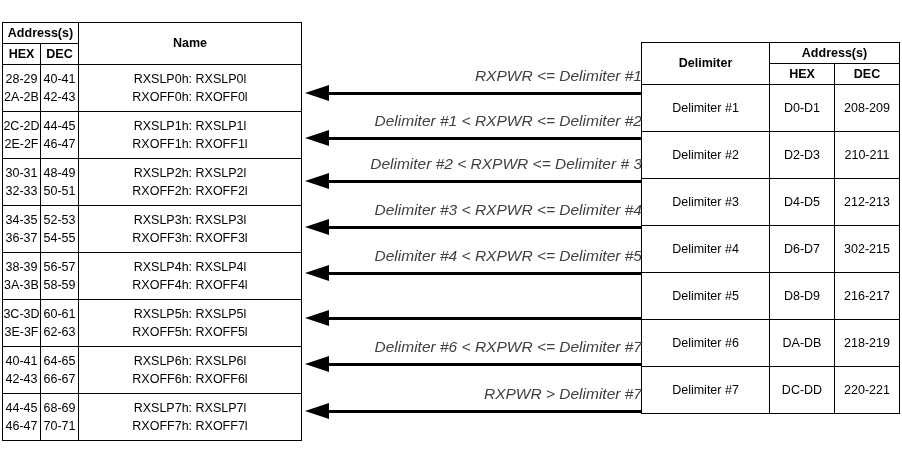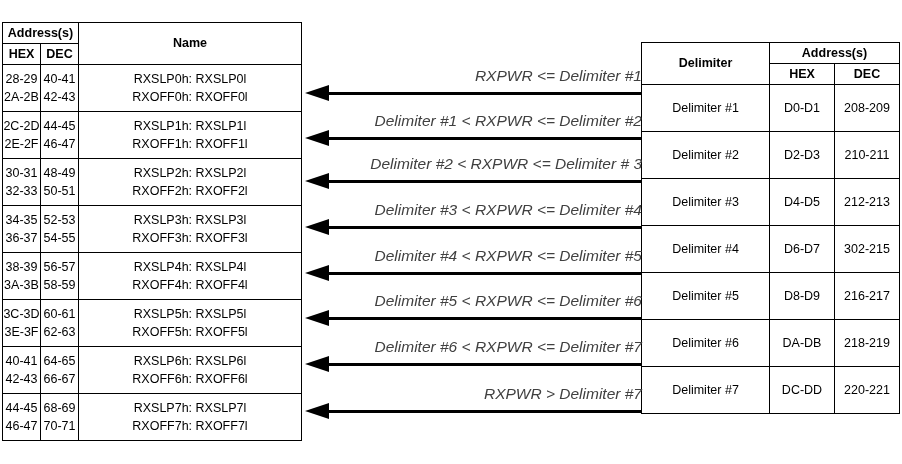--- a/index.html
+++ b/index.html
@@ -400,21 +400,20 @@
       <span class="head"></span>
       <span class="shaft"></span>
     </div>
 
     <div class="arrow-label" style="top:243px;">Delimiter #4 &lt; RXPWR &lt;= Delimiter #5</div>
     <div class="arrow" style="top:268px;">
       <span class="head"></span>
       <span class="shaft"></span>
     </div>
 
-    <div class="arrow-label" style="top:288px;">Delimiter #5 &lt; RXPWR &lt;= Delimiter #6</div>
     <div class="arrow" style="top:313px;">
       <span class="head"></span>
       <span class="shaft"></span>
     </div>
 
     <div class="arrow-label" style="top:334px;">Delimiter #6 &lt; RXPWR &lt;= Delimiter #7</div>
     <div class="arrow" style="top:359px;">
       <span class="head"></span>
       <span class="shaft"></span>
     </div>

